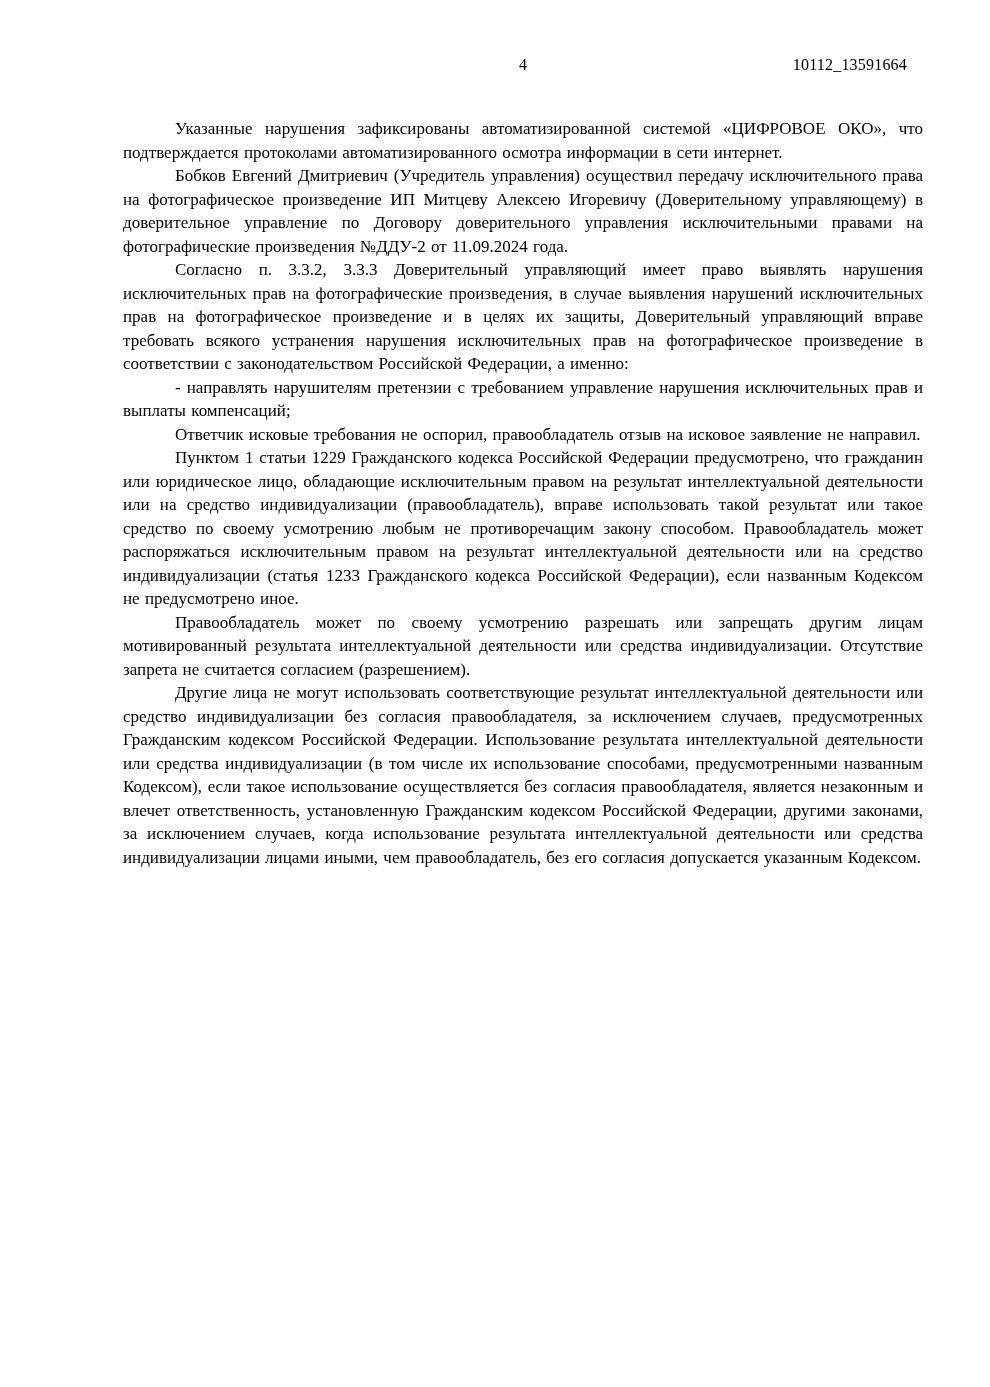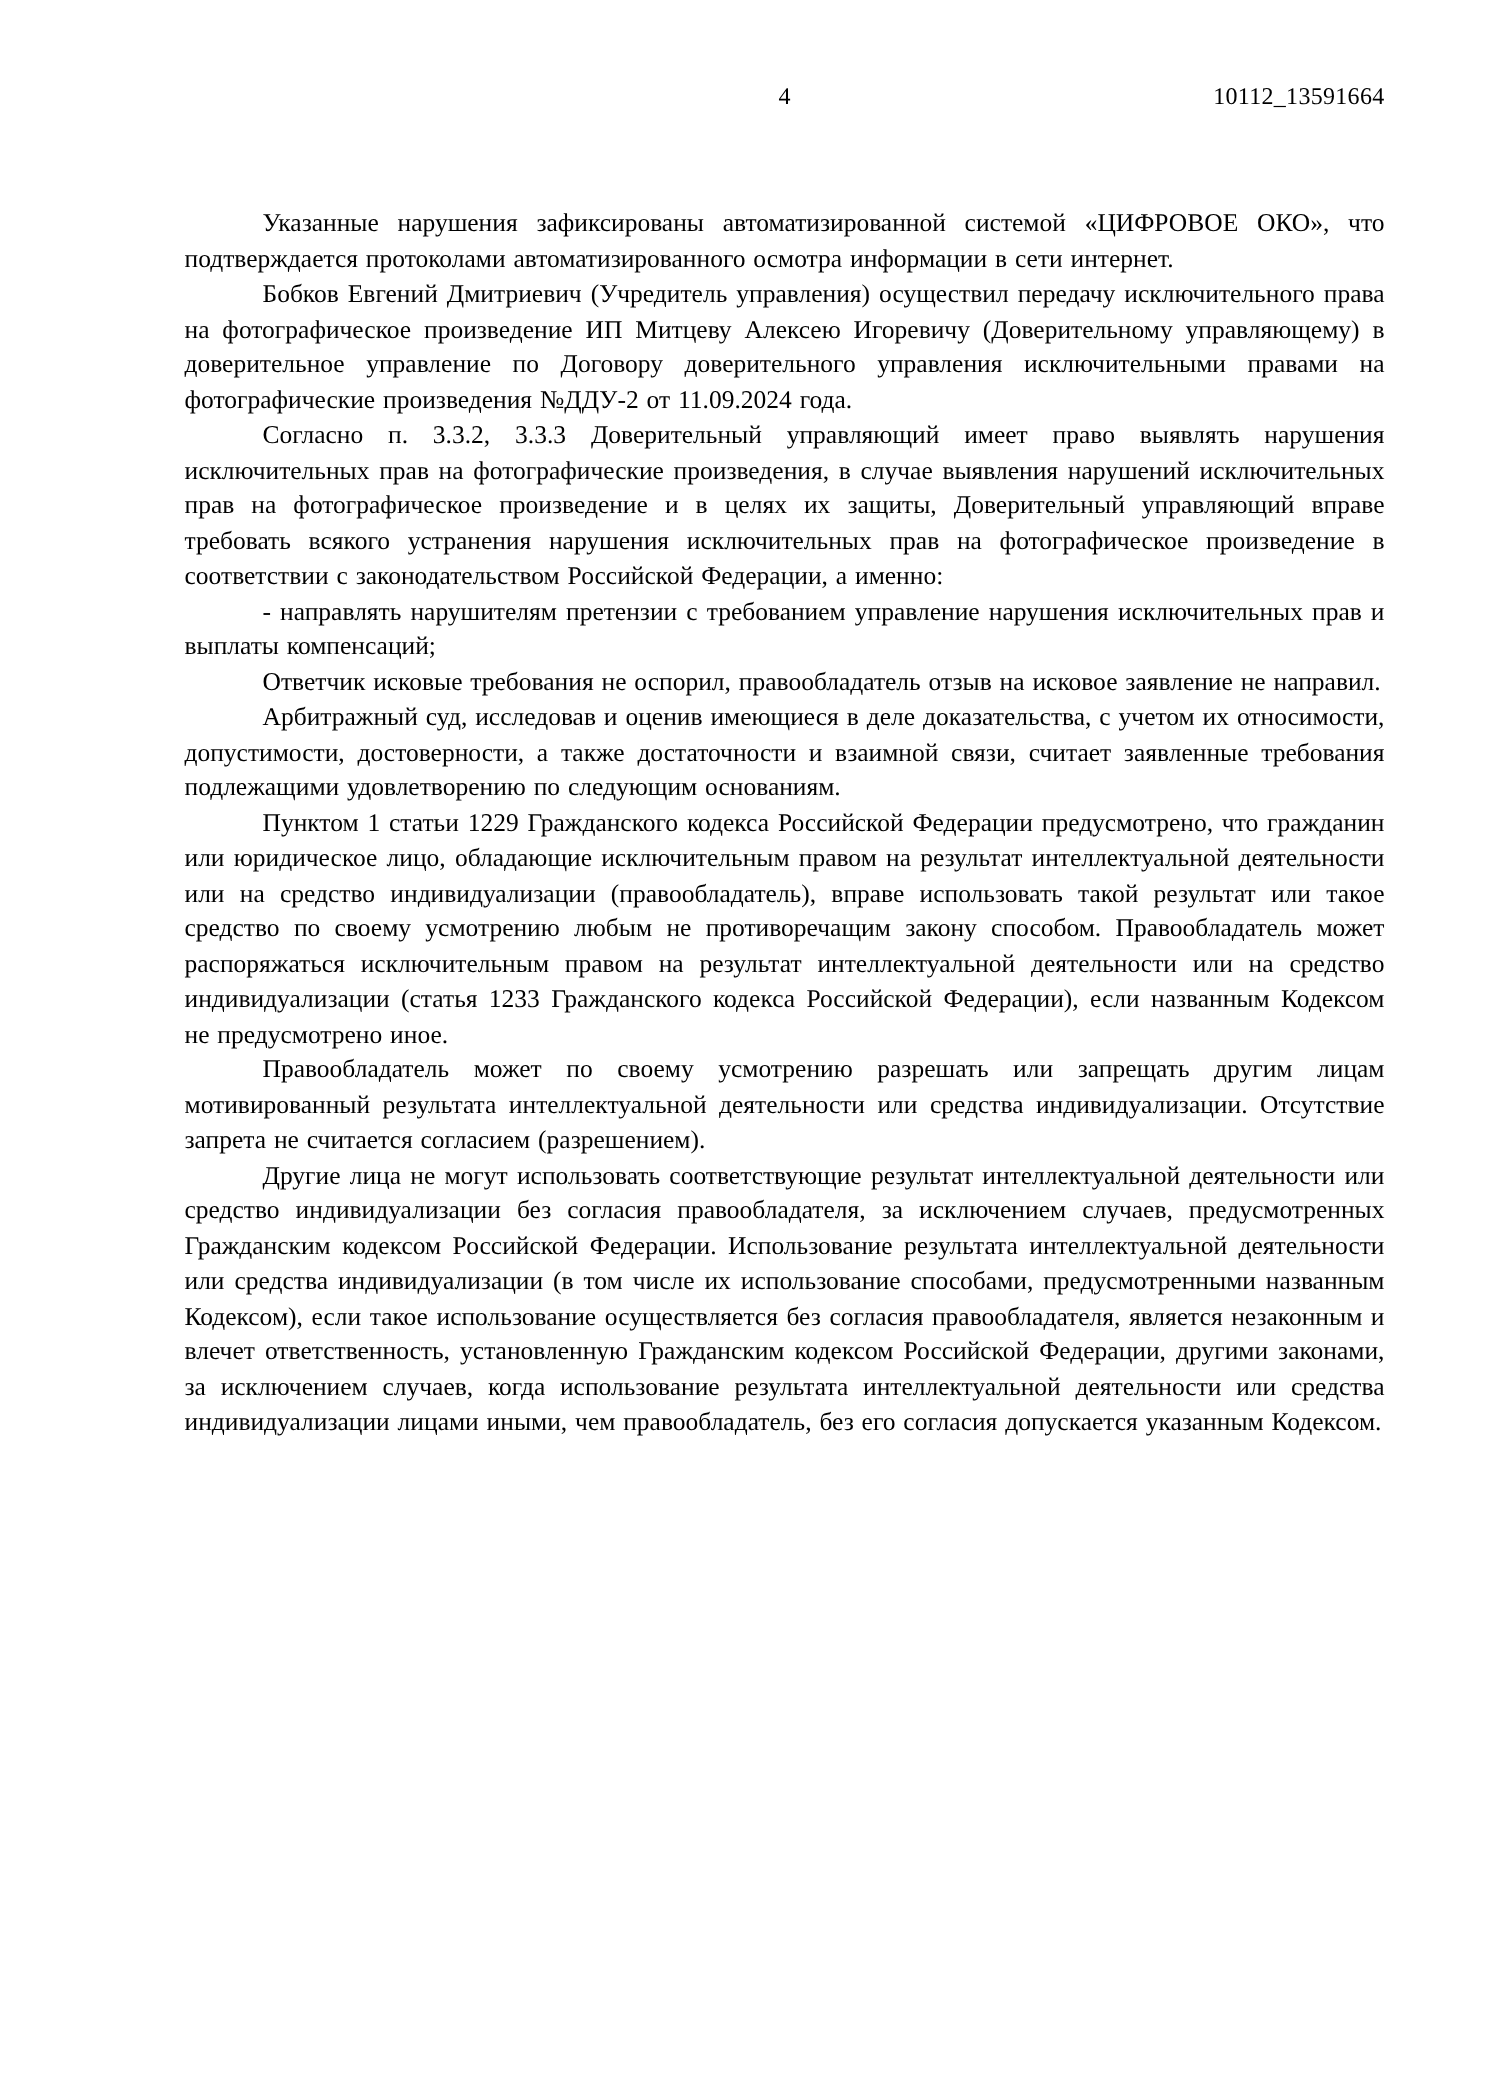--- a/index.html
+++ b/index.html
@@ -30,26 +30,26 @@
     line-height: 20px;
   }
   .page-num {
     position: absolute;
     left: 50%;
     transform: translateX(-50%);
     top: 0;
   }
   .doc-id {
     position: absolute;
-    right: 0;
+    right: 16px;
     top: 0;
     letter-spacing: 0.2px;
   }
   .body-text {
-    margin-top: 62px;
+    margin-top: 42px;
     font-size: 17px;
     line-height: 23.5px;
   }
   .body-text p {
     margin: 0;
     padding: 0;
     text-align: justify;
     text-indent: 52px;
     word-spacing: 1px;
   }
@@ -62,19 +62,18 @@
     <div class="header">
       <span class="page-num">4</span>
       <span class="doc-id">10112_13591664</span>
     </div>
     <div class="body-text" id="paragraphs">
         <p>Указанные нарушения зафиксированы автоматизированной системой «ЦИФРОВОЕ ОКО», что подтверждается протоколами автоматизированного осмотра информации в сети интернет.</p>
         <p>Бобков Евгений Дмитриевич (Учредитель управления) осуществил передачу исключительного права на фотографическое произведение ИП Митцеву Алексею Игоревичу (Доверительному управляющему) в доверительное управление по Договору доверительного управления исключительными правами на фотографические произведения №ДДУ-2 от 11.09.2024 года.</p>
         <p>Согласно п. 3.3.2, 3.3.3 Доверительный управляющий имеет право выявлять нарушения исключительных прав на фотографические произведения, в случае выявления нарушений исключительных прав на фотографическое произведение и в целях их защиты, Доверительный управляющий вправе требовать всякого устранения нарушения исключительных прав на фотографическое произведение в соответствии с законодательством Российской Федерации, а именно:</p>
         <p>- направлять нарушителям претензии с требованием управление нарушения исключительных прав и выплаты компенсаций;</p>
         <p>Ответчик исковые требования не оспорил, правообладатель отзыв на исковое заявление не направил.</p>
-        <p>Арбитражный суд, исследовав и оценив имеющиеся в деле доказательства, с учетом их относимости, допустимости, достоверности, а также достаточности и взаимной связи, считает заявленные требования подлежащими удовлетворению по следующим основаниям.</p>
         <p>Пунктом 1 статьи 1229 Гражданского кодекса Российской Федерации предусмотрено, что гражданин или юридическое лицо, обладающие исключительным правом на результат интеллектуальной деятельности или на средство индивидуализации (правообладатель), вправе использовать такой результат или такое средство по своему усмотрению любым не противоречащим закону способом. Правообладатель может распоряжаться исключительным правом на результат интеллектуальной деятельности или на средство индивидуализации (статья 1233 Гражданского кодекса Российской Федерации), если названным Кодексом не предусмотрено иное.</p>
         <p>Правообладатель может по своему усмотрению разрешать или запрещать другим лицам мотивированный результата интеллектуальной деятельности или средства индивидуализации. Отсутствие запрета не считается согласием (разрешением).</p>
         <p>Другие лица не могут использовать соответствующие результат интеллектуальной деятельности или средство индивидуализации без согласия правообладателя, за исключением случаев, предусмотренных Гражданским кодексом Российской Федерации. Использование результата интеллектуальной деятельности или средства индивидуализации (в том числе их использование способами, предусмотренными названным Кодексом), если такое использование осуществляется без согласия правообладателя, является незаконным и влечет ответственность, установленную Гражданским кодексом Российской Федерации, другими законами, за исключением случаев, когда использование результата интеллектуальной деятельности или средства индивидуализации лицами иными, чем правообладатель, без его согласия допускается указанным Кодексом.</p>
       </div>
   </div>
 </div>
 
 </body></html>

